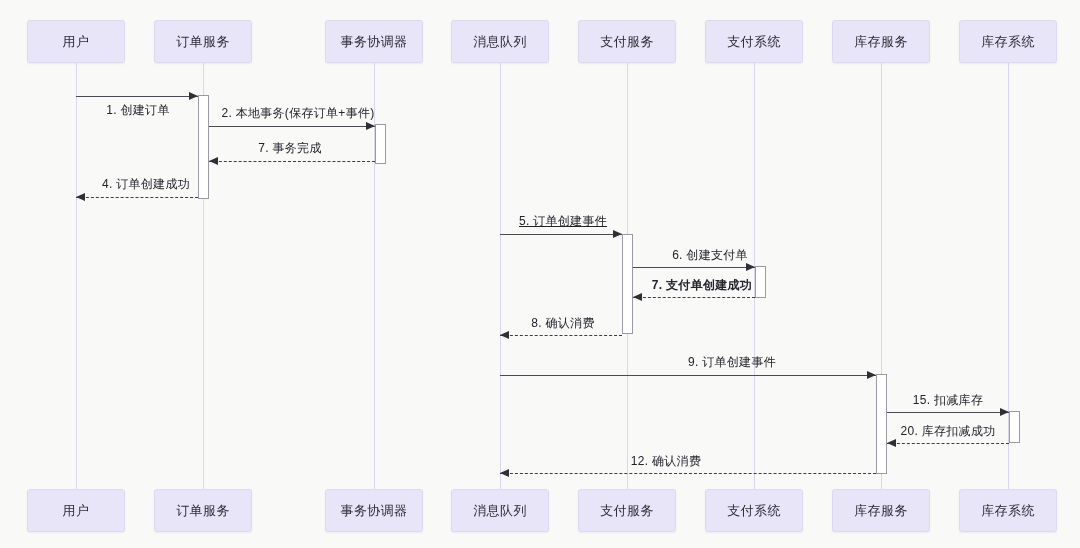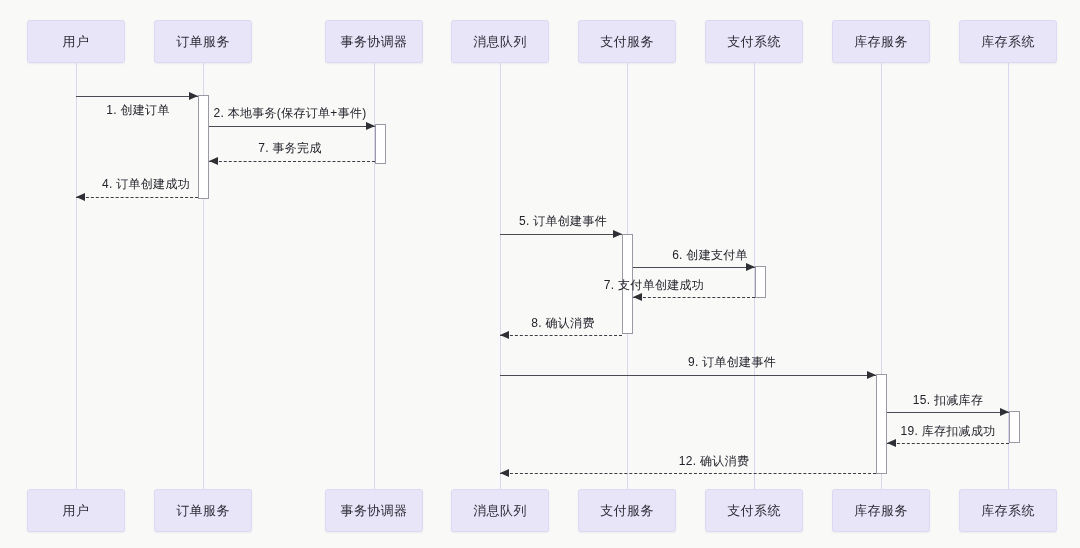--- a/index.html
+++ b/index.html
@@ -97,51 +97,51 @@
       <div class="activation" style="left: 755px; top: 266px; height: 32px;"></div>
       <div class="activation" style="left: 876px; top: 374px; height: 100px;"></div>
       <div class="activation" style="left: 1009px; top: 411px; height: 32px;"></div>
     </div>
   <div id="messages-layer">
       <div class="msg-line" style="left: 76px; width: 122px; top: 96px;"></div>
       <div class="arrow-head right" style="top: 92px; left: 189px;"></div>
       <div class="msg-label" style="left: 138px; top: 74px; margin-top: 28px;">1. 创建订单</div>
       <div class="msg-line" style="left: 209px; width: 166px; top: 126px;"></div>
       <div class="arrow-head right" style="top: 122px; left: 366px;"></div>
-      <div class="msg-label" style="left: 290px; top: 105px;">2. 本地事务(保存订单+事件)</div>
+      <div class="msg-label" style="left: 298px; top: 105px;">2. 本地事务(保存订单+事件)</div>
       <div class="msg-line dashed" style="left: 209px; width: 166px; top: 161px;"></div>
       <div class="arrow-head left" style="top: 157px; left: 209px;"></div>
       <div class="msg-label" style="left: 290px; top: 140px;">7. 事务完成</div>
       <div class="msg-line dashed" style="left: 76px; width: 122px; top: 197px;"></div>
       <div class="arrow-head left" style="top: 193px; left: 76px;"></div>
       <div class="msg-label" style="left: 146px; top: 176px;">4. 订单创建成功</div>
       <div class="msg-line" style="left: 500px; width: 122px; top: 234px;"></div>
       <div class="arrow-head right" style="top: 230px; left: 613px;"></div>
-      <div class="msg-label" style="left: 563px; top: 213px;">5. 订单创建事件</div>
+      <div class="msg-label" style="left: 563px; top: 213px; text-decoration: underline;">5. 订单创建事件</div>
       <div class="msg-line" style="left: 633px; width: 122px; top: 267px;"></div>
       <div class="arrow-head right" style="top: 263px; left: 746px;"></div>
       <div class="msg-label" style="left: 710px; top: 247px;">6. 创建支付单</div>
       <div class="msg-line dashed" style="left: 633px; width: 122px; top: 297px;"></div>
       <div class="arrow-head left" style="top: 293px; left: 633px;"></div>
-      <div class="msg-label" style="left: 654px; top: 277px;">7. 支付单创建成功</div>
+      <div class="msg-label" style="left: 702px; top: 277px; font-weight: bold;">7. 支付单创建成功</div>
       <div class="msg-line dashed" style="left: 500px; width: 122px; top: 335px;"></div>
       <div class="arrow-head left" style="top: 331px; left: 500px;"></div>
       <div class="msg-label" style="left: 563px; top: 315px;">8. 确认消费</div>
       <div class="msg-line" style="left: 500px; width: 376px; top: 375px;"></div>
       <div class="arrow-head right" style="top: 371px; left: 867px;"></div>
       <div class="msg-label" style="left: 690px; top: 354px; margin-left: 42px;">9. 订单创建事件</div>
       <div class="msg-line" style="left: 887px; width: 122px; top: 412px;"></div>
       <div class="arrow-head right" style="top: 408px; left: 1000px;"></div>
       <div class="msg-label" style="left: 948px; top: 392px;">15. 扣减库存</div>
       <div class="msg-line dashed" style="left: 887px; width: 122px; top: 443px;"></div>
       <div class="arrow-head left" style="top: 439px; left: 887px;"></div>
-      <div class="msg-label" style="left: 948px; top: 423px;">19. 库存扣减成功</div>
+      <div class="msg-label" style="left: 948px; top: 423px;">20. 库存扣减成功</div>
       <div class="msg-line dashed" style="left: 500px; width: 376px; top: 473px;"></div>
       <div class="arrow-head left" style="top: 469px; left: 500px;"></div>
-      <div class="msg-label" style="left: 714px; top: 453px;">12. 确认消费</div>
+      <div class="msg-label" style="left: 666px; top: 453px;">12. 确认消费</div>
     </div>
   <div id="header-boxes-layer">
       <div class="participant-box" style="left: 27px; width: 98px; top: 20px;">
         <span>用户</span>
       </div>
       <div class="participant-box" style="left: 154px; width: 98px; top: 20px;">
         <span>订单服务</span>
       </div>
       <div class="participant-box" style="left: 325px; width: 98px; top: 20px;">
         <span>事务协调器</span>

